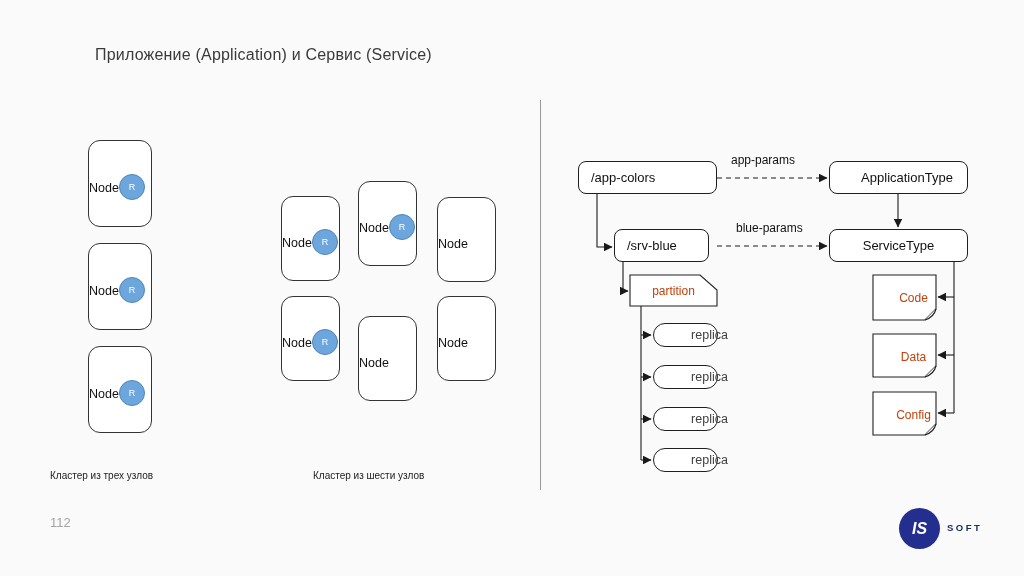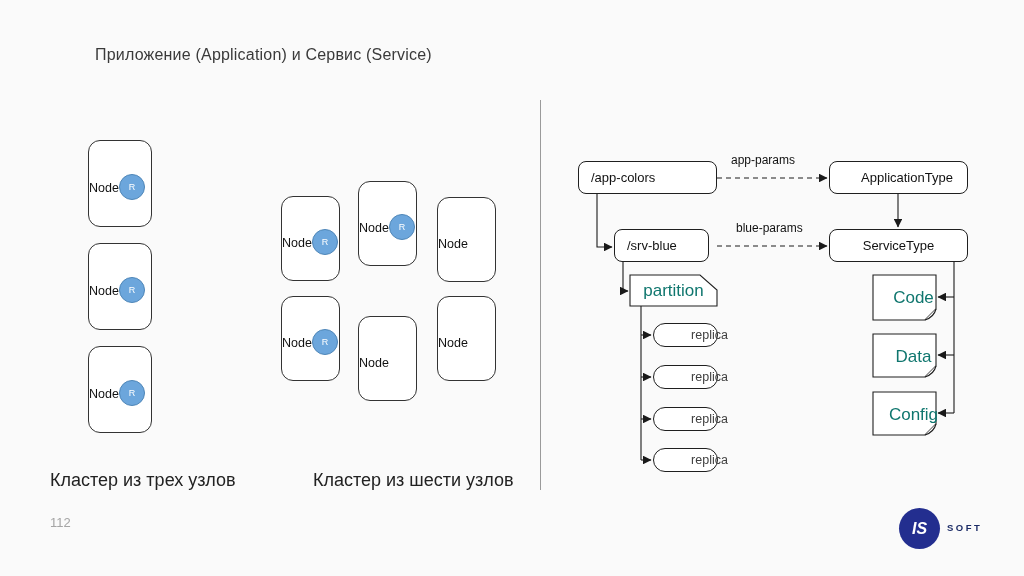--- a/index.html
+++ b/index.html
@@ -21,40 +21,40 @@
     width:26px;height:26px;border-radius:50%;margin-top:7px;
     background:#6CA6DC;border:1px solid #4E86B8;color:#fff;font-size:9px;
     display:flex;align-items:center;justify-content:center;box-sizing:border-box;
   }
   .ln{left:88px;width:64px;height:87px;}
   .ln1{top:140px;} .ln2{top:243px;} .ln3{top:346px;}
   .mn{width:59px;height:85px;}
   .c1t{left:281px;top:196px;} .c1b{left:281px;top:296px;}
   .c2t{left:358px;top:181px;} .c2b{left:358px;top:316px;}
   .c3t{left:437px;top:197px;} .c3b{left:437px;top:296px;}
-  .caption{position:absolute;font-size:18px;color:#222;}
+  .caption{position:absolute;font-size:10px;color:#222;}
   .cap3{left:50px;top:470px;} .cap6{left:313px;top:470px;}
   .divider{position:absolute;left:540px;top:100px;width:1px;height:390px;background:#9a9a9a;}
   
   .overlay{position:absolute;left:0;top:0;width:1024px;height:576px;pointer-events:none;z-index:1;}
   .dbox{
     position:absolute;background:#fff;border:1.1px solid #1f1f1f;border-radius:8px;
     font-size:13px;color:#111;display:flex;align-items:center;box-sizing:border-box;z-index:2;
   }
   .ltext{justify-content:flex-start;padding-left:12px;}
   .ctext{justify-content:center;}
   .b-app{left:578px;top:161px;width:139px;height:33px;}
   .b-apptype{left:829px;top:161px;width:139px;height:33px;padding-left:17px;}
   .b-srv{left:614px;top:229px;width:95px;height:33px;}
   .b-srvtype{left:829px;top:229px;width:139px;height:33px;}
   .edge-label{position:absolute;font-size:12px;color:#111;z-index:2;}
   .el-app{left:731px;top:153px;} .el-srv{left:728px;top:221px;margin-left:8px;}
   .shape-label{
     position:absolute;display:flex;align-items:center;justify-content:center;
-    font-size:17px;color:#0f766e;z-index:2;background:transparent;
+    font-size:12px;color:#c2410c;z-index:2;background:transparent;
   }
   .l-part{left:630px;top:275px;width:87px;height:31px;}
   .replica{
     position:absolute;left:653px;width:65px;height:24px;background:#fff;
     border:1.1px solid #1f1f1f;border-radius:12px;display:flex;align-items:center;
     justify-content:center;font-size:12.5px;color:#404040;box-sizing:border-box;z-index:2;padding-left:48px;
   }
   .r1{top:323px;} .r2{top:365px;} .r3{top:407px;} .r4{top:448px;}
   .l-art{left:873px;width:81px;height:45px;}
   .a1{top:275px;} .a2{top:334px;} .a3{top:392px;}

